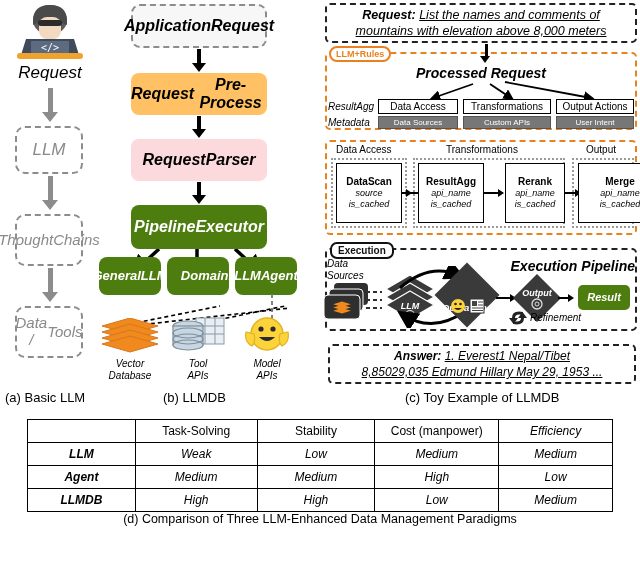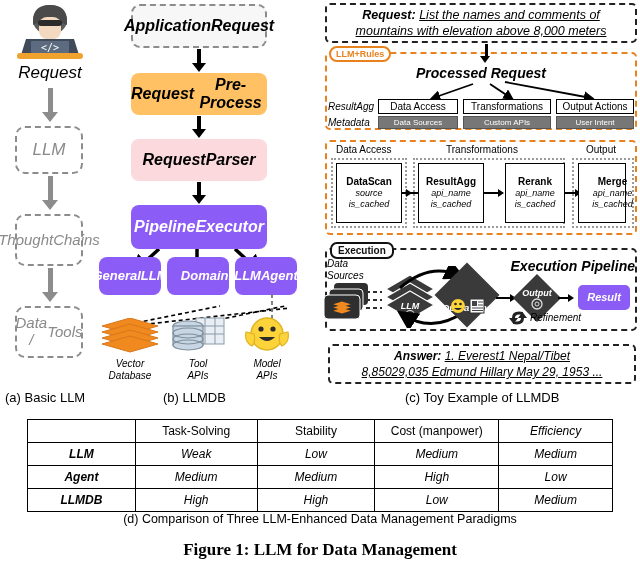--- a/index.html
+++ b/index.html
@@ -12,21 +12,21 @@
     overflow: hidden;
   }
   .fig { position: absolute; left:0; top:0; width:640px; height:572px; }
 
   
   .box { position:absolute; display:flex; flex-direction:row;
          align-items:center; justify-content:center; text-align:center;
          line-height:1.12; }
   .dashbox { border:2px dashed #8c8c8c; border-radius:9px; background:#f7f7f7; }
   .dashbox-gray { border:2px dashed #8c8c8c; border-radius:10px; background:#fff; color:#8a8a8a; }
-  .solidblack { background:#8b5cf6; color:#fff; border-radius:8px; }
+  .solidblack { background:#4d7c0f; color:#fff; border-radius:8px; }
   .orangebox { background:#ffc163; border-radius:8px; }
   .pinkbox { background:#fbd9dd; border-radius:8px; }
   .ital-bold { font-style:italic; font-weight:bold; }
 
   .arrow-v { position:absolute; background:#000; width:4px; }
   .arrow-v.gray { background:#8c8c8c; width:5px; }
   .arrow-head { position:absolute; width:0; height:0; }
   .ah-down { border-left:7px solid transparent; border-right:7px solid transparent; border-top:9px solid #000; }
   .ah-down-gray { border-left:8px solid transparent; border-right:8px solid transparent; border-top:10px solid #8c8c8c; }
   .ah-right { border-top:4px solid transparent; border-bottom:4px solid transparent; border-left:6px solid #000; }
@@ -312,21 +312,21 @@
     <div class="arrow-head ah-right" style="left:498px; top:189px;"></div>
 
     <div class="opnode" style="left:505px; top:163px; width:60px; height:60px;">
       <b>Rerank</b>
       <i>api_name</i>
       <i>is_cached</i>
     </div>
     <div style="position:absolute; left:565px; top:192px; width:12px; height:2px; background:#000;"></div>
     <div class="arrow-head ah-right" style="left:575px; top:189px;"></div>
 
-    <div class="opnode" style="left:578px; top:163px; width:48px; height:60px;padding-left:21px;">
+    <div class="opnode" style="left:578px; top:163px; width:63px; height:60px;padding-left:21px;">
       <b>Merge</b>
       <i>api_name</i>
       <i>is_cached</i>
     </div>
 
     <div class="kbox" style="left:325px; top:248px; width:312px; height:83px; border-style:dashed;"></div>
     <div class="tagk" style="left:330px; top:242px;">Execution</div>
 
     <div style="position:absolute; left:470px; top:258px; width:165px; text-align:right;
                 font-size:14px; font-weight:bold; font-style:italic;">Execution Pipeline</div>
@@ -458,15 +458,14 @@
         <td class="val">High</td>
         <td class="val">High</td>
         <td class="val">Low</td>
         <td class="val">Medium</td>
       </tr>
     </tbody>
   </table>
 
   <div style="position:absolute; left:0; top:512px; width:640px; text-align:center; font-size:12.5px;">(d) Comparison of Three LLM-Enhanced Data Management Paradigms</div>
 
-  <div class="figcap" style="top:540px;">Figure 1: LLM for Data Management</div>
 
 </div>
 
 </body></html>

